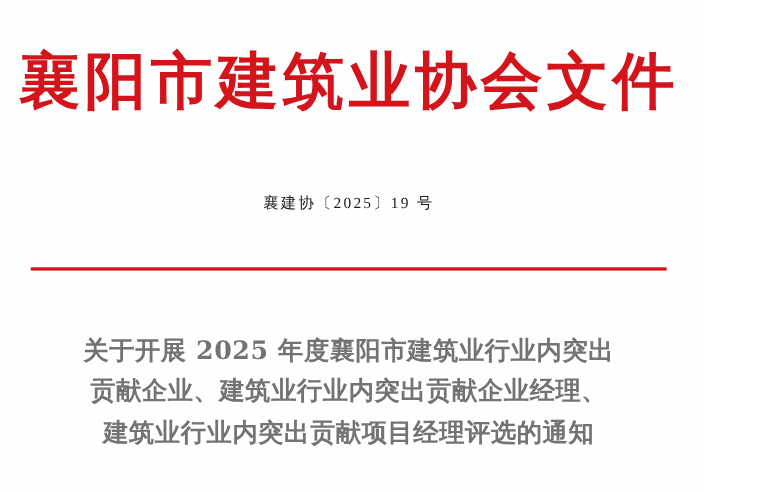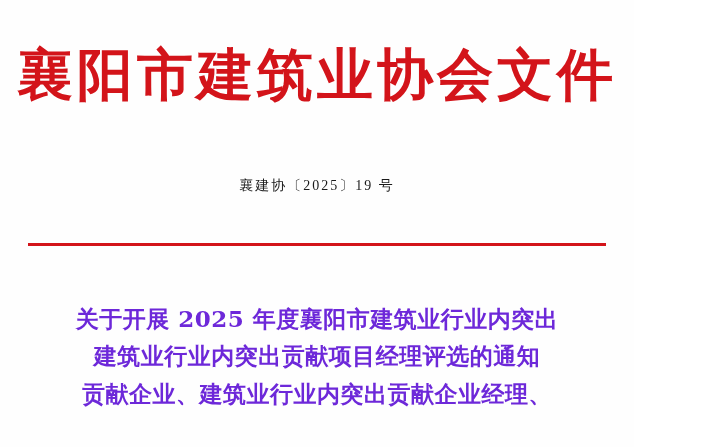--- a/index.html
+++ b/index.html
@@ -68,21 +68,21 @@
     position: absolute;
     left: 0;
     right: 0;
     top: 300px;
     padding: 0 62px;
     box-sizing: border-box;
   }
 
   .doc-subject {
     text-align: center;
-    color: #6d28d9;
+    color: #737373;
     font-family: "DejaVu Serif", "Liberation Serif", serif;
     font-weight: bold;
     font-size: 23px;
     line-height: 1.62;
     letter-spacing: 0.5px;
     margin: 0;
   }
 
   .doc-subject .ln {
     display: block;
@@ -100,18 +100,18 @@
 
   <div class="doc-number-wrap">
     <span class="doc-number">襄建协〔2025〕19 号</span>
   </div>
 
   <div class="red-rule"></div>
 
   <div class="doc-body">
     <div class="doc-subject">
       <span class="ln">关于开展 2025 年度襄阳市建筑业行业内突出</span>
+      <span class="ln">贡献企业、建筑业行业内突出贡献企业经理、</span>
       <span class="ln">建筑业行业内突出贡献项目经理评选的通知</span>
-      <span class="ln">贡献企业、建筑业行业内突出贡献企业经理、</span>
     </div>
   </div>
 
 </div>
 
 </body></html>

